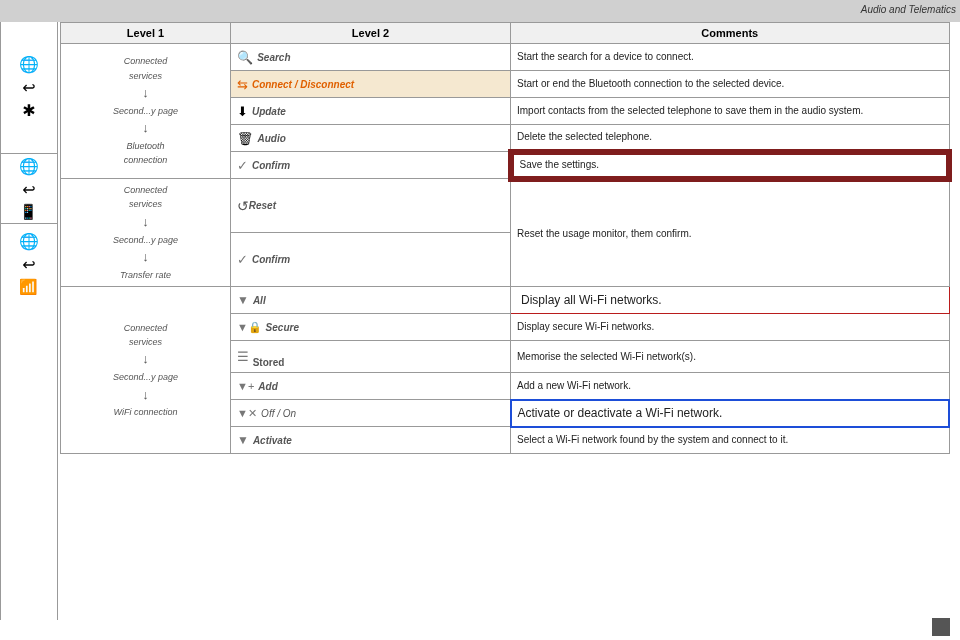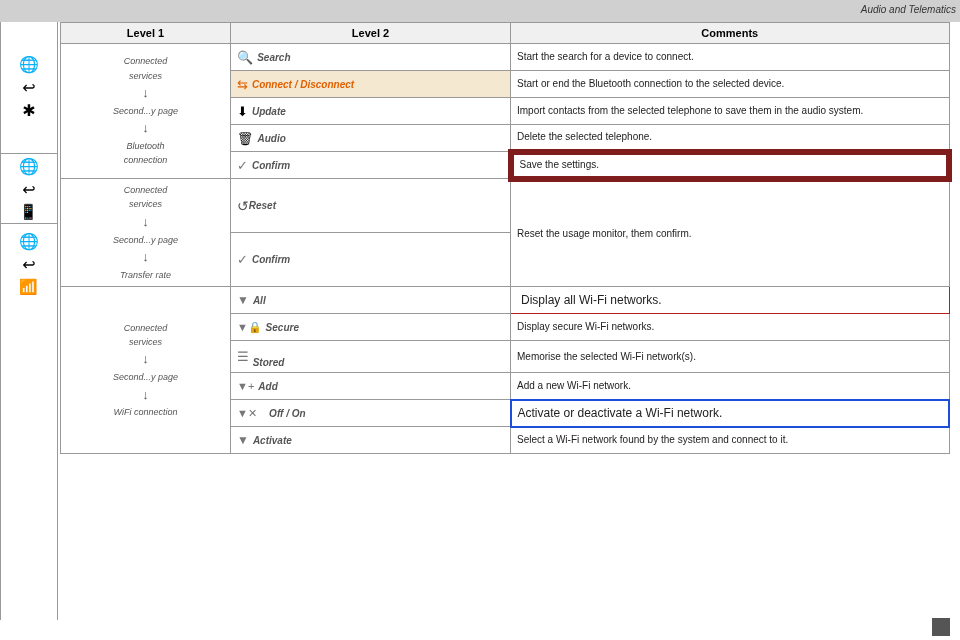--- a/index.html
+++ b/index.html
@@ -200,39 +200,39 @@
               <span style="font-size:11px; color:#777;">▼🔒</span>
               <span style="font-style:italic; color:#555; margin-left:4px; font-weight:bold;">Secure</span>
             </div>
           </td>
           <td class="comment-cell" style="border:1px solid #999; padding:3px 6px; font-size:10px; color:#222; vertical-align:middle;">Display secure Wi-Fi networks.</td>
         </tr>
         <tr>
           <td style="border:1px solid #999; padding:2px 4px;">
             <div class="level2-inner">
               <span style="font-size:13px; color:#777;">☰</span>
-              <span style="font-style:italic; color:#555; margin-left:4px; font-weight:bold;margin-top:12px;">Stored</span>
+              <span style="color:#555; margin-left:4px; font-weight:bold;margin-top:12px;">Stored</span>
             </div>
           </td>
           <td class="comment-cell" style="border:1px solid #999; padding:3px 6px; font-size:10px; color:#222; vertical-align:middle;">Memorise the selected Wi-Fi network(s).</td>
         </tr>
         <tr>
           <td style="border:1px solid #999; padding:2px 4px;">
             <div class="level2-inner">
               <span style="font-size:11px; color:#777;">▼+</span>
               <span style="font-style:italic; color:#555; margin-left:4px; font-weight:bold;">Add</span>
             </div>
           </td>
           <td class="comment-cell" style="border:1px solid #999; padding:3px 6px; font-size:10px; color:#222; vertical-align:middle;">Add a new Wi-Fi network.</td>
         </tr>
         <tr>
           <td style="border:1px solid #999; padding:2px 4px;">
             <div class="level2-inner">
               <span style="font-size:11px; color:#777;">▼✕</span>
-              <span style="font-style:italic; color:#555; margin-left:12px; font-weight:bold;">Off / On</span>
+              <span style="font-style:italic; color:#555; margin-left:4px; font-weight:normal;">Off / On</span>
             </div>
           </td>
           <td class="comment-cell" style="border:2px solid #1d4ed8; padding:3px 6px; font-size:12px; color:#222; vertical-align:middle;">Activate or deactivate a Wi-Fi network.</td>
         </tr>
         <tr>
           <td style="border:1px solid #999; padding:2px 4px;">
             <div class="level2-inner">
               <span style="font-size:12px; color:#777;">▼</span>
               <span style="font-style:italic; color:#555; margin-left:4px; font-weight:bold;">Activate</span>
             </div>

